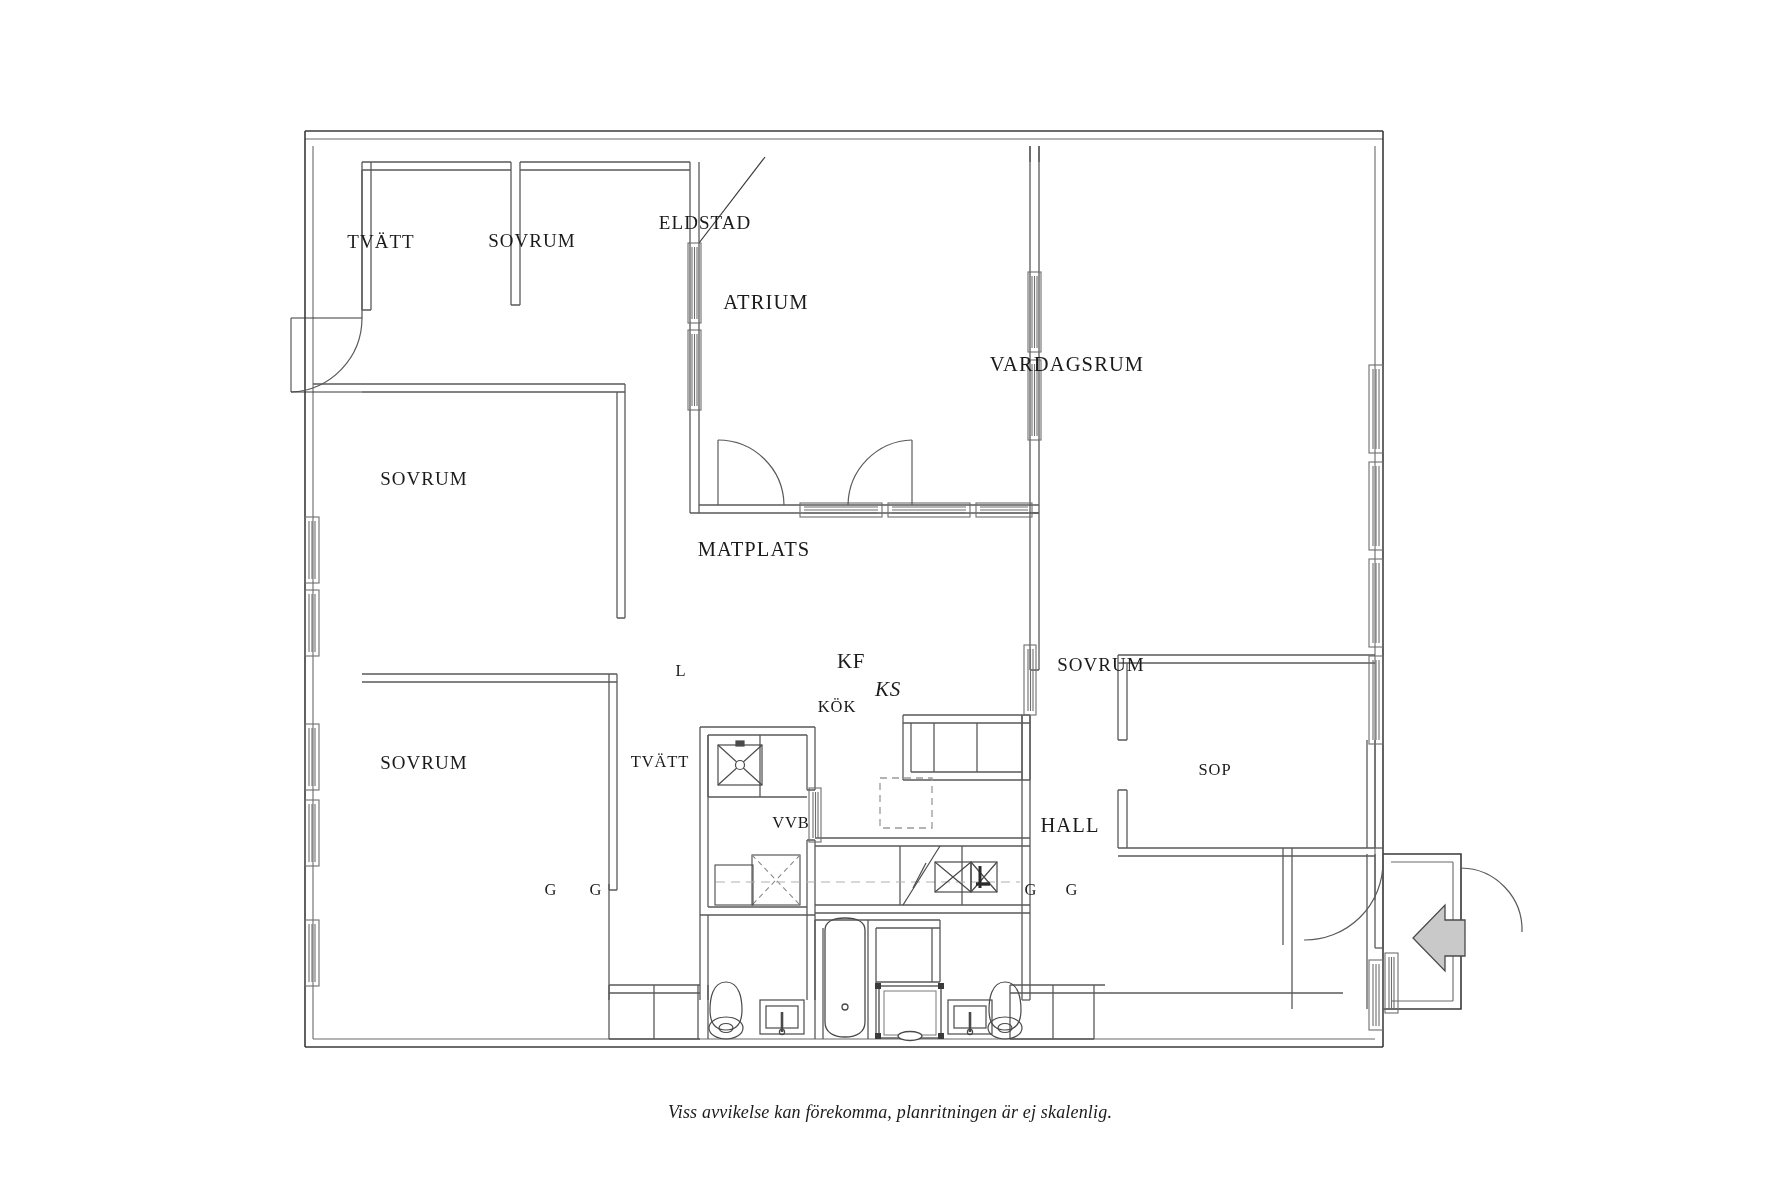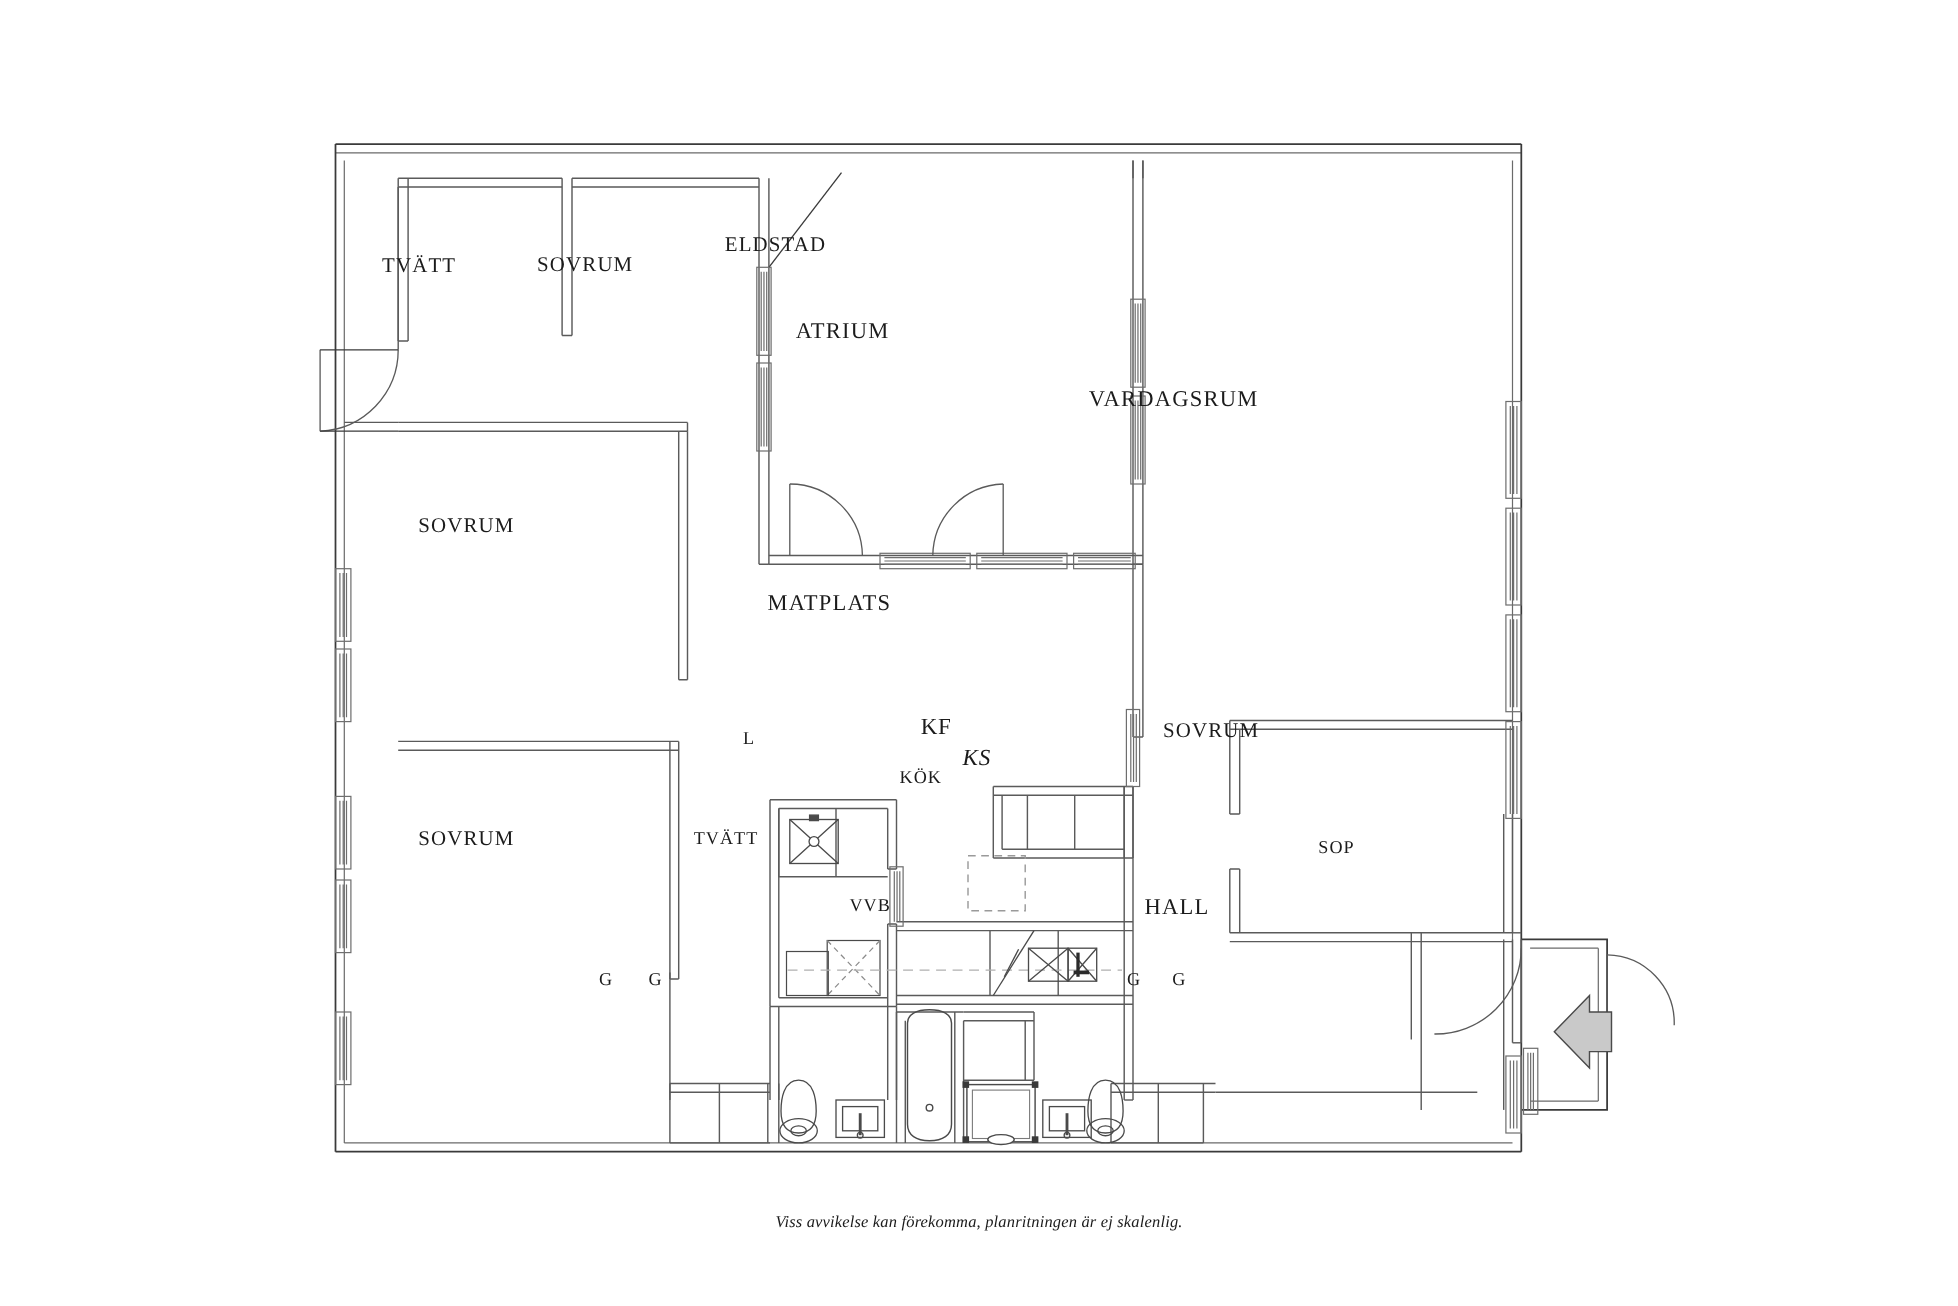--- a/index.html
+++ b/index.html
@@ -36,21 +36,21 @@
   .lbl-md   { font-size: 19px; }
   .lbl-sm   { font-size: 16.5px; }
   .lbl-xs   { font-size: 21px; letter-spacing: 0.03em; }
   .caption {
     position: absolute;
     left: 890px;
     top: 1112px;
     transform: translate(-50%, -50%);
     font-family: "Liberation Serif", "DejaVu Serif", serif;
     font-style: italic;
-    font-size: 15px;
+    font-size: 18px;
     color: #1b1b1b;
     letter-spacing: 0.01em;
     white-space: nowrap;
   }
 </style>
 </head>
 <body>
 
 <div id="stage">
 

